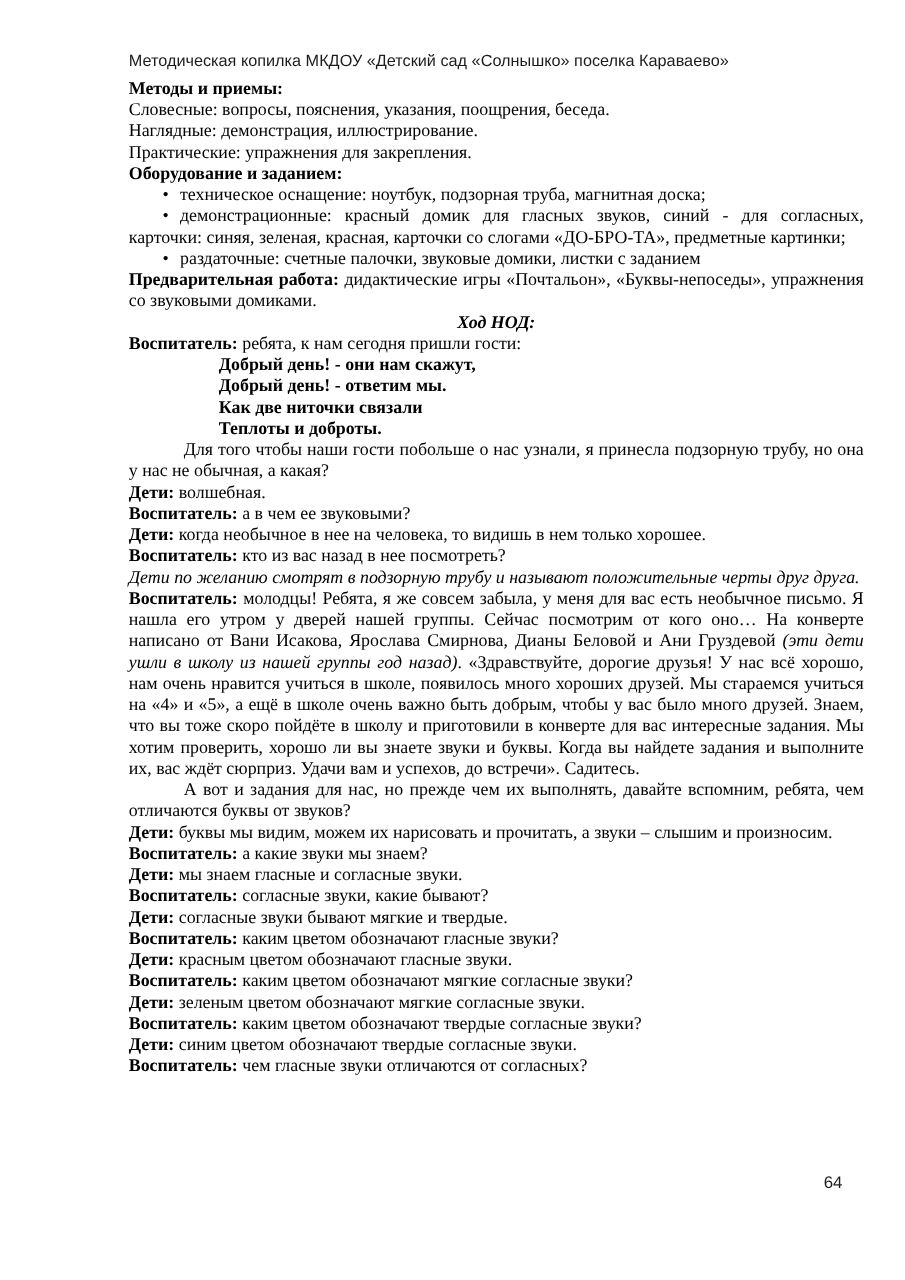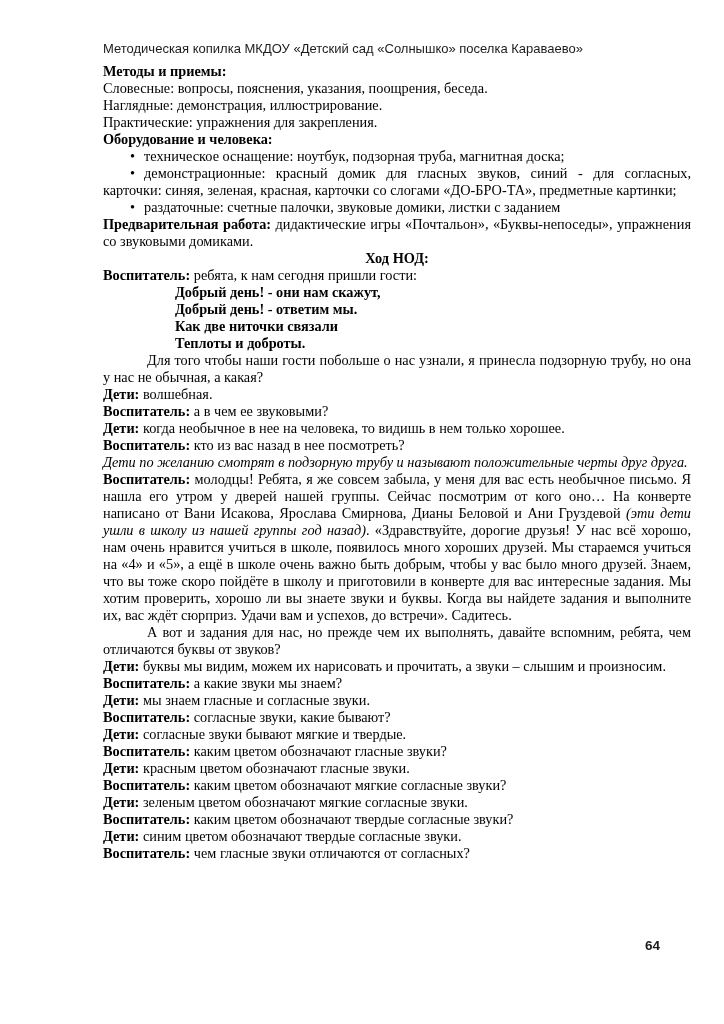--- a/index.html
+++ b/index.html
@@ -16,46 +16,46 @@
     font-family:"Liberation Sans","DejaVu Sans",sans-serif;
     font-size:13px;line-height:15px;color:#1c1c1c;
     text-align:left;white-space:nowrap;
   }
   .content{
     position:absolute;left:103px;top:63px;width:588px;
     font-size:14.3px;line-height:17px;
   }
   .p{margin:0;padding:0;text-align:justify;}
   .p b{font-weight:bold;}
-  .center{text-align:center;font-weight:bold;}
+  .center{text-align:center;font-weight:bold;font-style:italic;}
   .poem{padding-left:72px;text-align:left;font-weight:bold;}
   .fi{text-indent:44px;}
   .bullet{text-indent:27px;}
   .blt{padding-right:9px;}
   .ital{font-style:italic;}
   .pageno{
-    position:absolute;right:64px;top:938px;
+    position:absolute;right:50px;top:938px;
     font-family:"Liberation Sans","DejaVu Sans",sans-serif;
-    font-size:13.5px;color:#1c1c1c;font-weight:bold;
+    font-size:13.5px;color:#1c1c1c;
   }
 </style>
 </head>
 <body>
 
 <div class="page">
 
   <div class="runhead">Методическая копилка МКДОУ «Детский сад «Солнышко» поселка Караваево»</div>
 
   <div class="content">
 
     <p class="p"><b>Методы и приемы:</b></p>
     <p class="p"><span>Словесные: вопросы, пояснения, указания, поощрения, беседа.</span></p>
     <p class="p"><span>Наглядные: демонстрация, иллюстрирование.</span></p>
     <p class="p"><span>Практические: упражнения для закрепления.</span></p>
-    <p class="p"><b>Оборудование и человека:</b></p>
+    <p class="p"><b>Оборудование и заданием:</b></p>
 
     <p class="p bullet"><span class="blt">•</span><span>техническое оснащение: ноутбук, подзорная труба, магнитная доска;</span></p>
     <p class="p bullet"><span class="blt">•</span><span>демонстрационные: красный домик для гласных звуков, синий - для согласных, карточки: синяя, зеленая, красная, карточки со слогами «ДО-БРО-ТА», предметные картинки;</span></p>
     <p class="p bullet"><span class="blt">•</span><span>раздаточные: счетные палочки, звуковые домики, листки с заданием</span></p>
 
     <p class="p"><b>Предварительная работа:</b><span> дидактические игры «Почтальон», «Буквы-непоседы», упражнения со звуковыми домиками.</span></p>
 
     <p class="p center"><b>Ход НОД:</b></p>
 
     <p class="p"><b>Воспитатель:</b><span> ребята, к нам сегодня пришли гости:</span></p>

